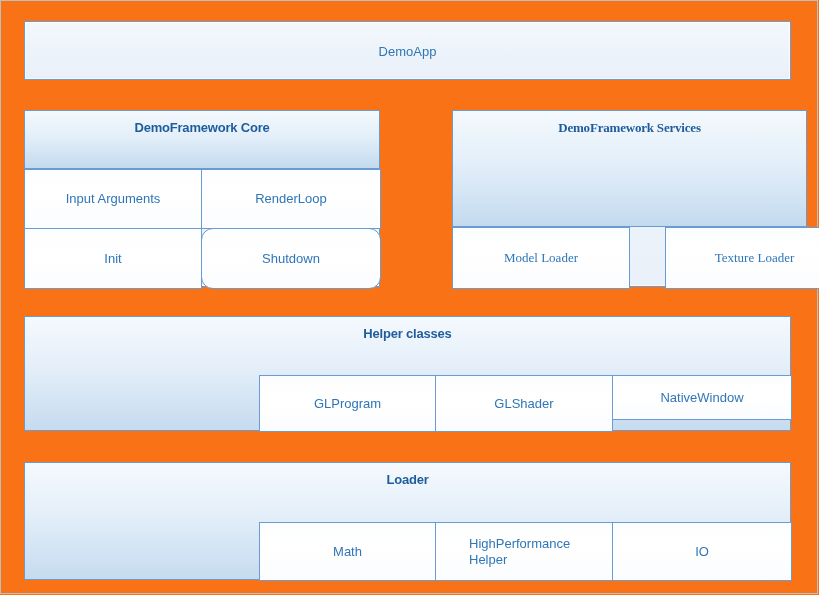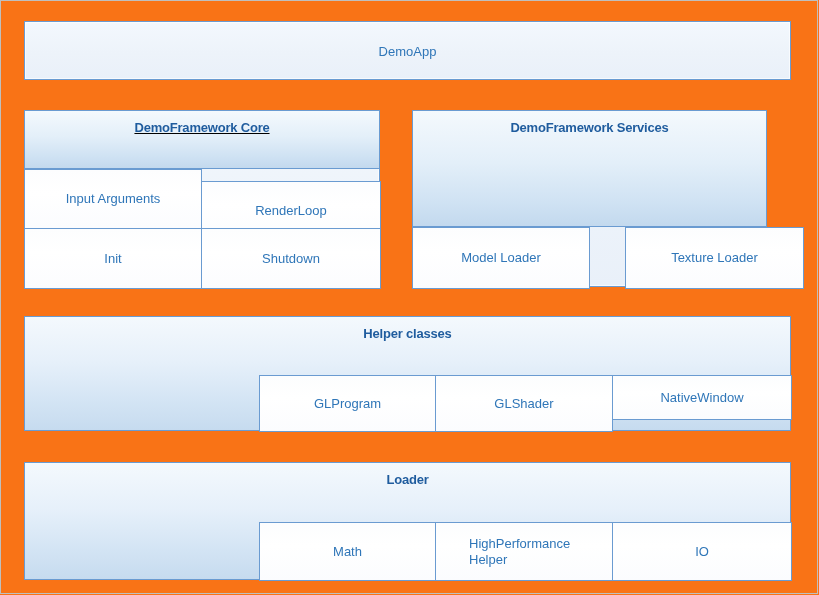--- a/index.html
+++ b/index.html
@@ -99,39 +99,39 @@
 
 <div id="diagram-root">
 
   <div class="page-frame"></div>
 
   <div class="block" style="left:24px; top:21px; width:767px; height:59px;">
     <div class="solo-label">DemoApp</div>
   </div>
 
   <div class="block" style="left:24px; top:110px; width:356px; height:177px;">
-    <div class="band" style="height:58px;text-decoration:underline;">
+    <div class="band" style="height:58px;">
       <span class="band-title">DemoFramework Core</span>
     </div>
 
     <div class="cell" style="left:-1px; top:58px; width:178px; height:60px;">
       <span class="cell-label">Input Arguments</span>
     </div>
-    <div class="cell" style="left:176px; top:58px; width:180px; height:60px;margin-top:12px;">
+    <div class="cell" style="left:176px; top:58px; width:180px; height:60px;">
       <span class="cell-label">RenderLoop</span>
     </div>
     <div class="cell" style="left:-1px; top:117px; width:178px; height:61px;">
       <span class="cell-label">Init</span>
     </div>
-    <div class="cell" style="left:176px; top:117px; width:180px; height:61px;">
+    <div class="cell" style="left:176px; top:117px; width:180px; height:61px;border-radius:12px;">
       <span class="cell-label">Shutdown</span>
     </div>
   </div>
 
-  <div class="block" style="left:412px; top:110px; width:355px; height:177px;">
+  <div class="block" style="left:452px; top:110px; width:355px; height:177px;font-family:Liberation Serif, serif;">
     <div class="band" style="height:116px;">
       <span class="band-title">DemoFramework Services</span>
     </div>
 
     <div class="cell" style="left:-1px; top:116px; width:178px; height:62px;">
       <span class="cell-label">Model Loader</span>
     </div>
     <div class="cell" style="left:176px; top:116px; width:179px; height:62px;margin-left:36px;">
       <span class="cell-label">Texture Loader</span>
     </div>

